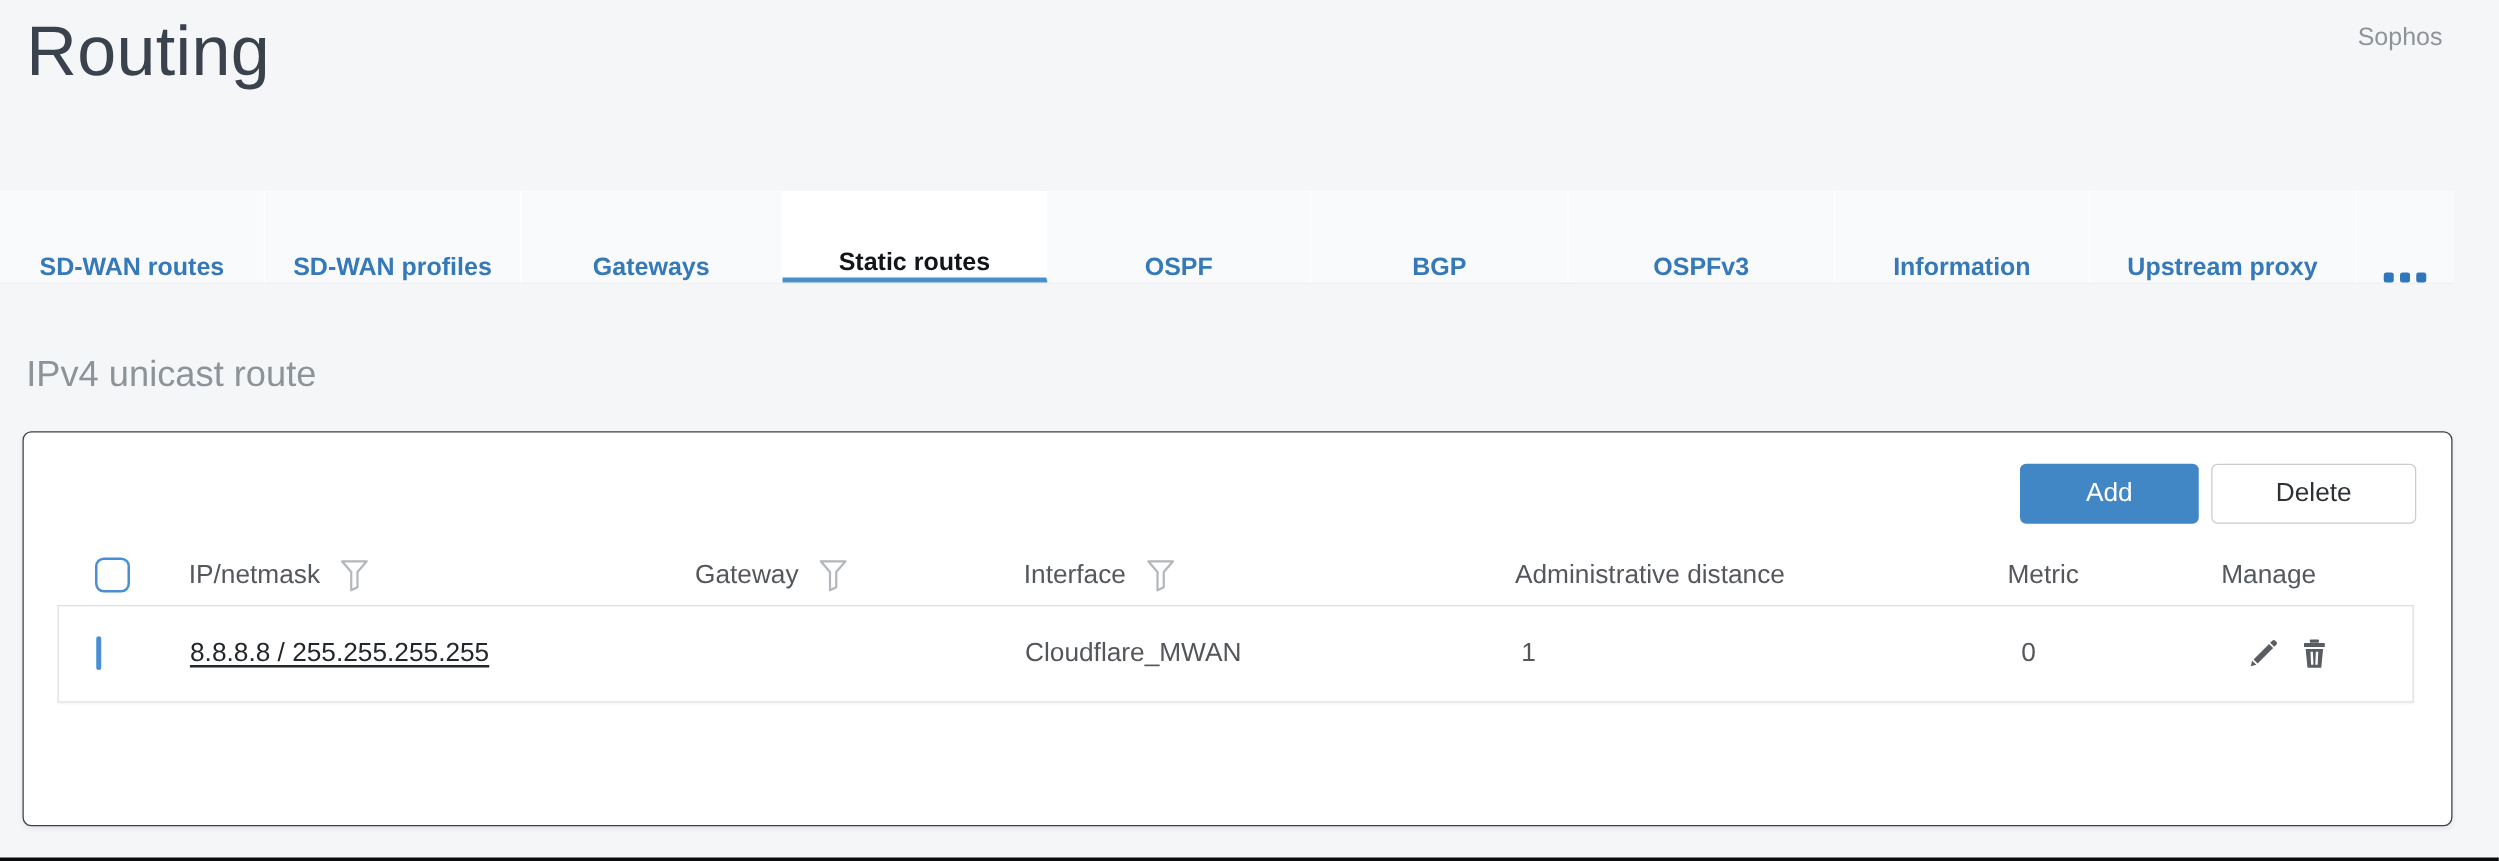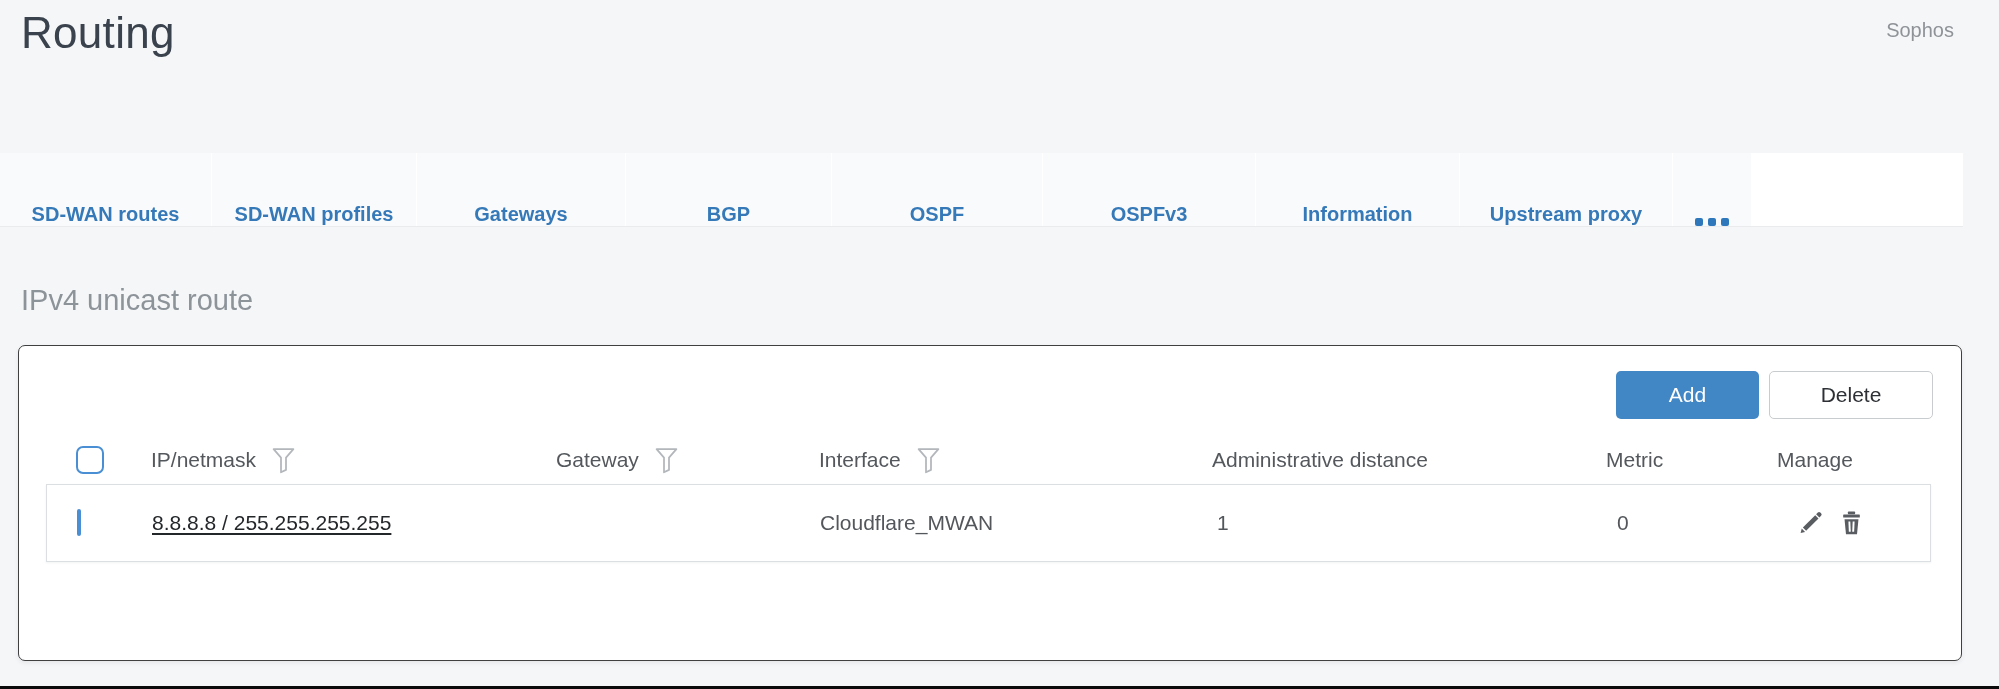--- a/index.html
+++ b/index.html
@@ -16,21 +16,21 @@
   body{
     position:relative;
     background:#f5f6f8;
     font-family:"Liberation Sans", sans-serif;
     overflow:hidden;
     color:#53575b;
   }
   
   .page-title{
     position:absolute;left:21px;top:8px;
-    font-size:44px;font-weight:400;color:#3a424d;letter-spacing:.3px;
+    font-size:56px;font-weight:400;color:#3a424d;letter-spacing:.3px;
   }
   .header-right{
     position:absolute;top:12px;right:40px;
     display:flex;flex-direction:column;align-items:flex-end;
   }
   .links-row{
     display:flex;align-items:center;gap:36px;
     font-size:21px;font-weight:700;color:var(--accent);
   }
   .hlink{display:flex;align-items:center;gap:9px;cursor:pointer;white-space:nowrap;}
@@ -121,25 +121,28 @@
 <div class="tabbar">
   <div class="tab" style="width:212px">
       <span>SD-WAN routes</span>
     </div>
   <div class="tab" style="width:205px">
       <span>SD-WAN profiles</span>
     </div>
   <div class="tab" style="width:209px">
       <span>Gateways</span>
     </div>
+  <div class="tab active" style="width:212px">
+      <span>Static routes</span>
+    </div>
+  <div class="tab" style="width:211px">
+      <span>OSPF</span>
+    </div>
   <div class="tab" style="width:206px">
       <span>BGP</span>
-    </div>
-  <div class="tab" style="width:211px">
-      <span>OSPF</span>
     </div>
   <div class="tab" style="width:213px">
       <span>OSPFv3</span>
     </div>
   <div class="tab" style="width:204px">
       <span>Information</span>
     </div>
   <div class="tab" style="width:213px">
       <span>Upstream proxy</span>
     </div>

